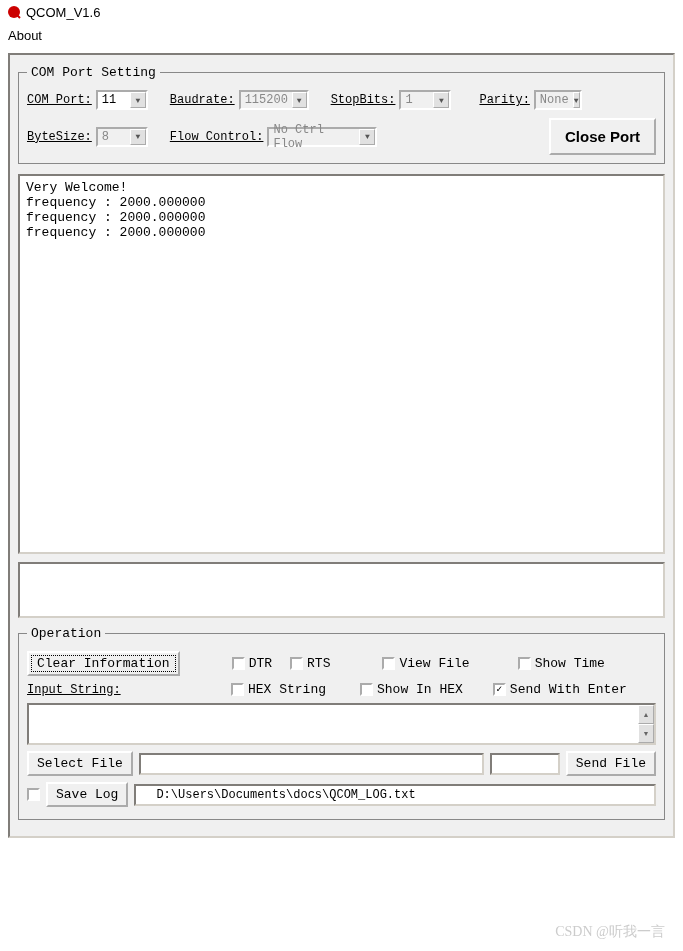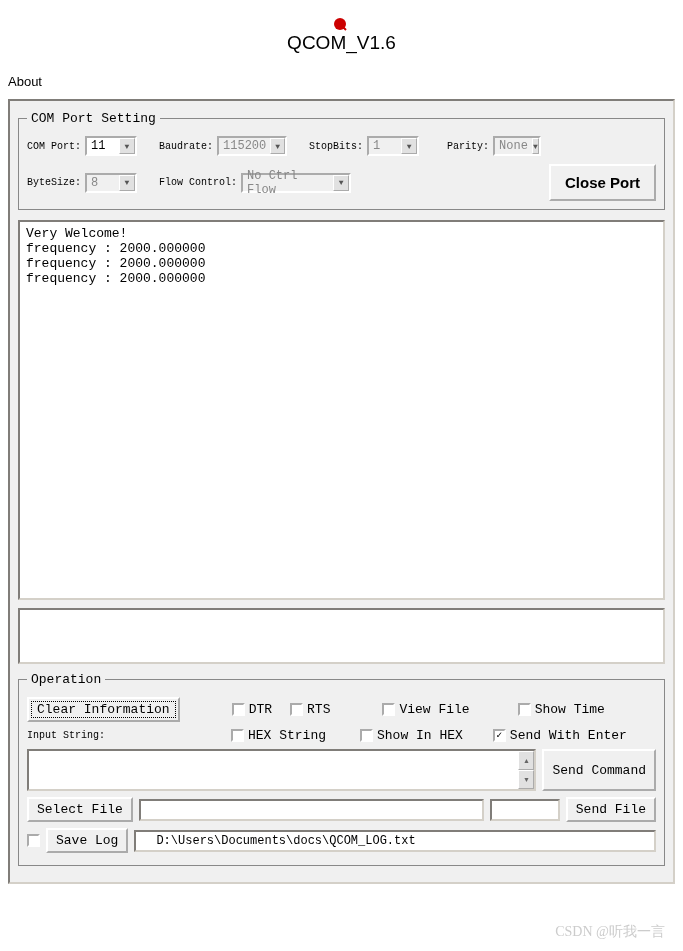--- a/index.html
+++ b/index.html
@@ -7,23 +7,22 @@
   margin: 0;
   padding: 0;
   font-family: "MS Sans Serif", "Microsoft Sans Serif", sans-serif;
   font-size: 12px;
   background: #fff;
   width: 683px;
 }
 .title-bar {
   display: flex;
   align-items: center;
-  padding: 16px 6px;
-  font-size: 19px;
-  flex-direction: column;
+  padding: 4px 6px;
+  font-size: 13px;
 }
 .title-bar .icon {
   width: 16px; height: 16px; margin-right: 4px;
   display: inline-flex; align-items: center; justify-content: center;
 }
 .menu-bar {
   padding: 4px 8px 6px 8px;
   font-size: 13px;
 }
 .outer {
@@ -41,22 +40,23 @@
 legend {
   font-family: "Courier New", monospace;
   font-size: 13px;
   padding: 0 4px;
   background: #f0f0f0;
 }
 .row { display: flex; align-items: center; gap: 4px; margin-bottom: 8px; flex-wrap: nowrap; }
 .row:last-child { margin-bottom: 0; }
 .lbl {
   font-family: "Courier New", monospace;
-  font-size: 10px;
+  font-size: 12px;
   white-space: nowrap;
+  text-decoration: underline;
 }
 .combo {
   display: inline-flex;
   border: 2px inset #fff;
   background: #fff;
   height: 20px;
   align-items: center;
   font-family: "Courier New", monospace;
   font-size: 12px;
 }
@@ -282,21 +282,20 @@
     </div>
 
     <div class="op-row">
       <div class="textarea-wrap">
         <div class="ta"></div>
         <div class="spin">
           <div class="spin-btn">▲</div>
           <div class="spin-btn">▼</div>
         </div>
       </div>
-      <span class="btn" style="height:42px;display:flex;align-items:center">Send Command</span>
     </div>
 
     <div class="op-row">
       <span class="btn">Select File</span>
       <div class="text-input" style="flex:1"></div>
       <div class="text-input" style="width:70px"></div>
       <span class="btn">Send File</span>
     </div>
 
     <div class="op-row" style="margin-bottom:4px">

